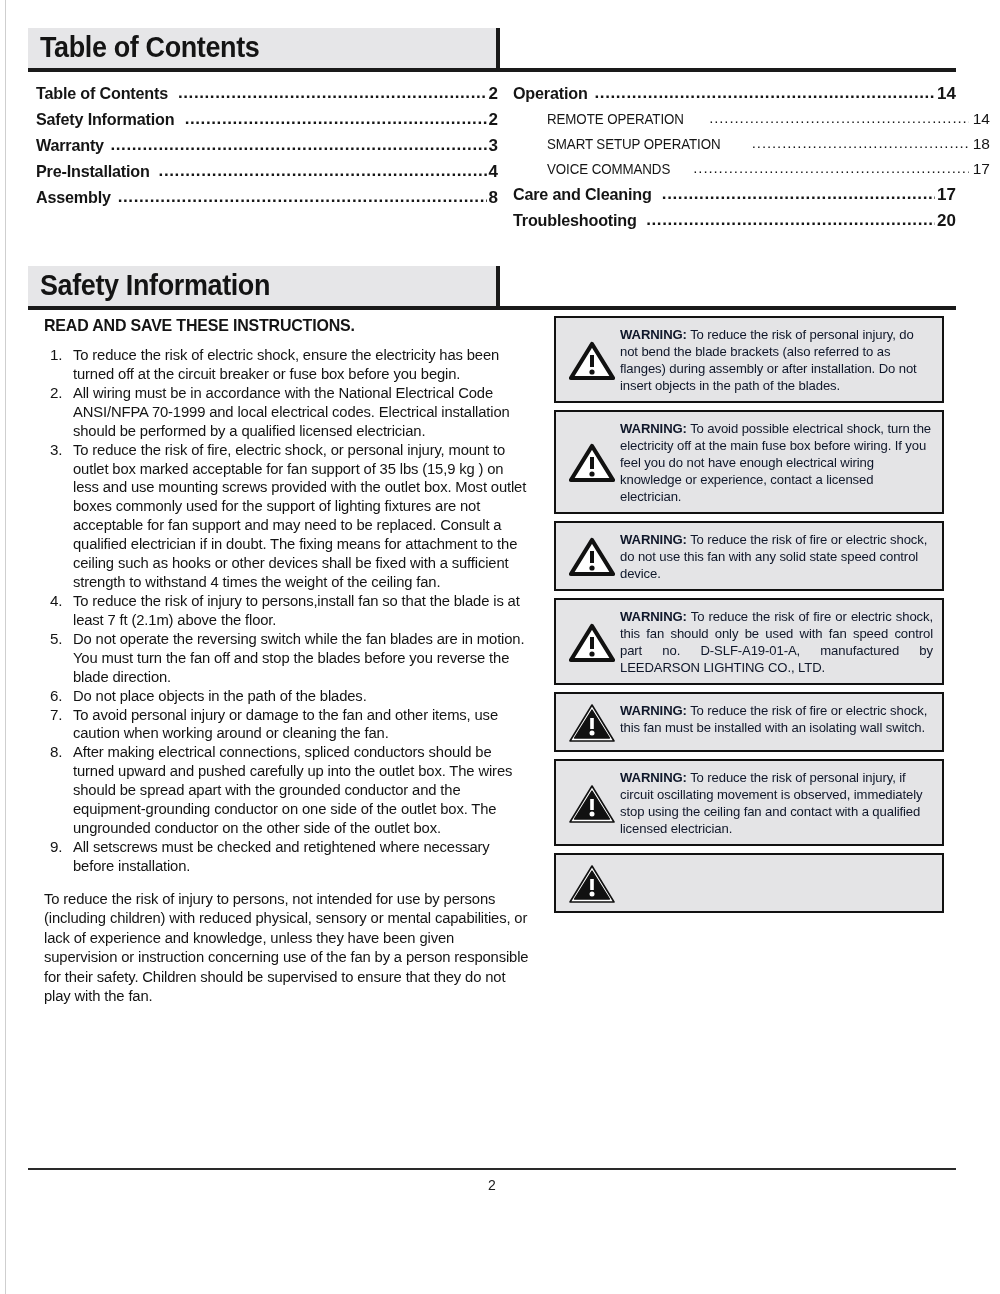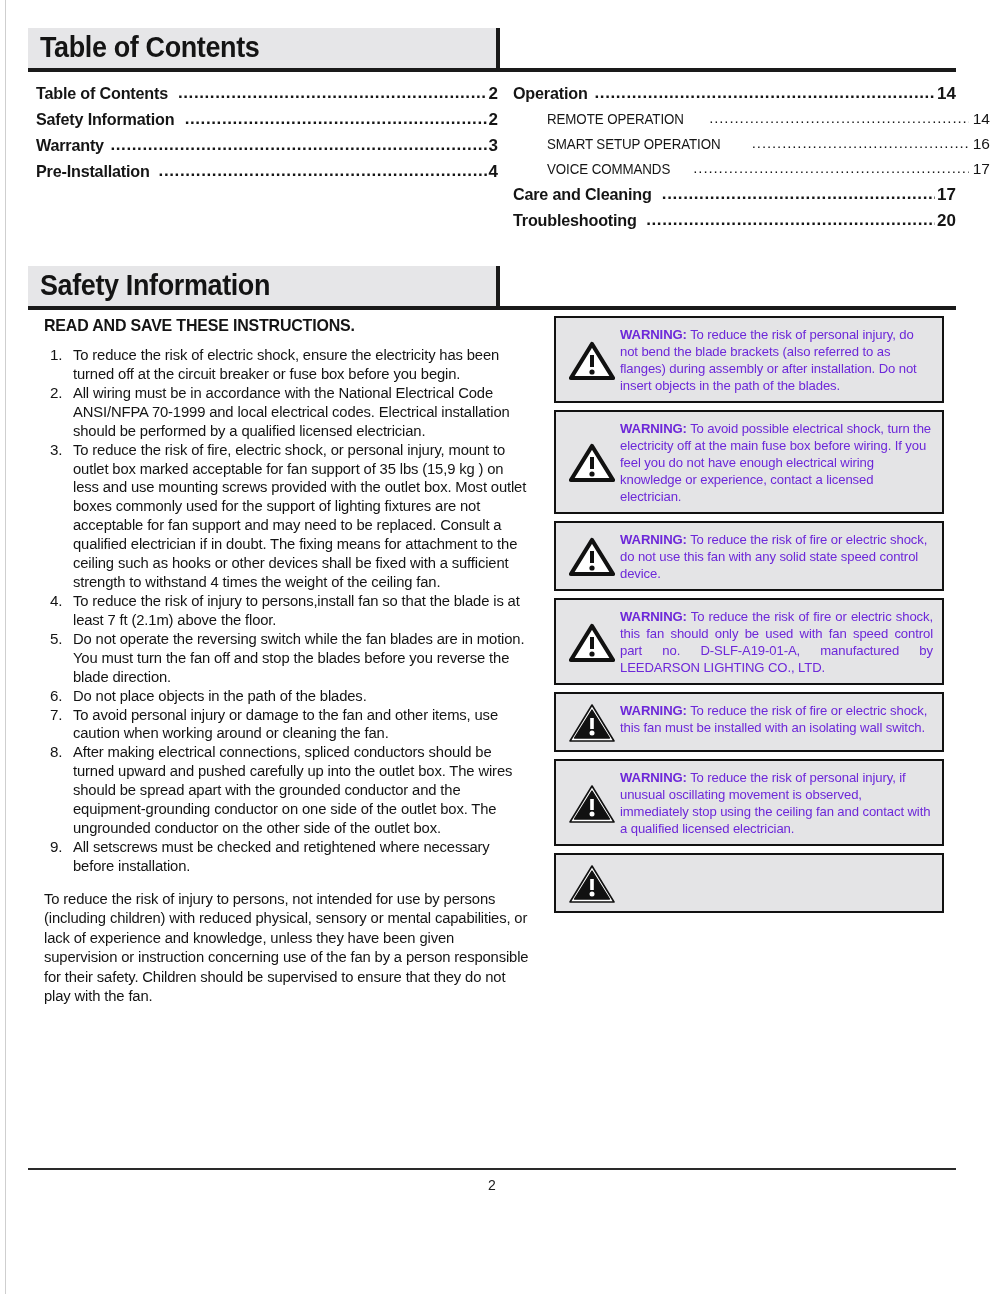--- a/index.html
+++ b/index.html
@@ -214,21 +214,21 @@
     display: flex;
     align-items: center;
     justify-content: center;
     align-self: center;
     padding-top: 2px;
   }
   .warn-text {
     flex: 1 1 auto;
     font-size: 13.1px;
     line-height: 1.30;
-    color: #6d28d9;
+    color: #0f172a;
     letter-spacing: -0.1px;
     padding-top: 1px;
   }
   .warn-text .lead {
     font-weight: bold;
   }
   .warn-box.justify .warn-text { text-align: justify; }
 
   
   .footer {
@@ -280,41 +280,46 @@
         <span class="t-page">3</span>
       </div>
 
       <div class="toc-row">
         <span class="t-label">Pre-Installation</span>
         <span class="t-dots"></span>
         <span class="t-page">4</span>
       </div>
 
 
+      <div class="toc-row">
+        <span class="t-label">Assembly</span>
+        <span class="t-dots"></span>
+        <span class="t-page">8</span>
+      </div>
 
     </div>
 
     <div class="toc-col right">
 
       <div class="toc-row">
         <span class="t-label">Operation</span>
         <span class="t-dots"></span>
         <span class="t-page">14</span>
       </div>
 
       <div class="toc-row sub">
         <span class="t-label">REMOTE OPERATION</span>
         <span class="t-dots"></span>
         <span class="t-page">14</span>
       </div>
 
       <div class="toc-row sub">
         <span class="t-label">SMART SETUP OPERATION</span>
         <span class="t-dots"></span>
-        <span class="t-page">16</span>
+        <span class="t-page">18</span>
       </div>
 
       <div class="toc-row sub">
         <span class="t-label">VOICE COMMANDS</span>
         <span class="t-dots"></span>
         <span class="t-page">17</span>
       </div>
 
       <div class="toc-row">
         <span class="t-label">Care and Cleaning</span>
@@ -443,21 +448,21 @@
 
     <div class="warn-box">
       <span class="warn-icon">
         <svg width="46" height="40" viewBox="0 0 46 40" aria-hidden="true">
           <path d="M23 2 L45 38 L1 38 Z" fill="#ffffff" stroke="#111111" stroke-width="1.6" stroke-linejoin="round"></path>
           <path d="M23 7 L40.5 35 L5.5 35 Z" fill="#111111" stroke="#111111" stroke-width="1.4" stroke-linejoin="round"></path>
           <rect x="21.2" y="15" width="3.6" height="11" fill="#ffffff"></rect>
           <circle cx="23" cy="30" r="2.5" fill="#ffffff"></circle>
         </svg>
       </span>
-      <span class="warn-text"><b class="lead">WARNING:</b><span>  To reduce the risk of personal injury, if unusual oscillating movement is observed, immediately stop using the ceiling fan and contact with a qualified licensed electrician.</span></span>
+      <span class="warn-text"><b class="lead">WARNING:</b><span>  To reduce the risk of personal injury, if circuit oscillating movement is observed, immediately stop using the ceiling fan and contact with a qualified licensed electrician.</span></span>
     </div>
 
     <div class="warn-box">
       <span class="warn-icon">
         <svg width="46" height="40" viewBox="0 0 46 40" aria-hidden="true">
           <path d="M23 2 L45 38 L1 38 Z" fill="#ffffff" stroke="#111111" stroke-width="1.6" stroke-linejoin="round"></path>
           <path d="M23 7 L40.5 35 L5.5 35 Z" fill="#111111" stroke="#111111" stroke-width="1.4" stroke-linejoin="round"></path>
           <rect x="21.2" y="15" width="3.6" height="11" fill="#ffffff"></rect>
           <circle cx="23" cy="30" r="2.5" fill="#ffffff"></circle>
         </svg>

